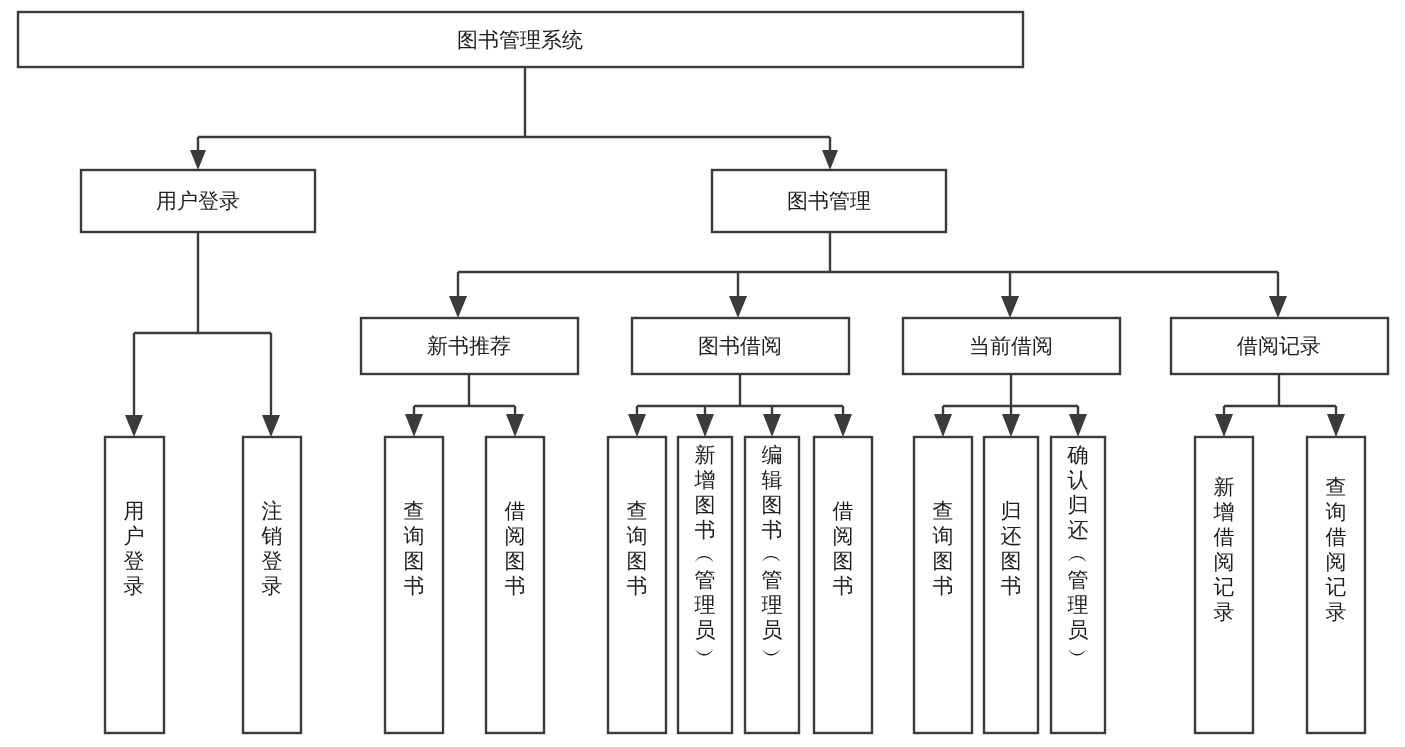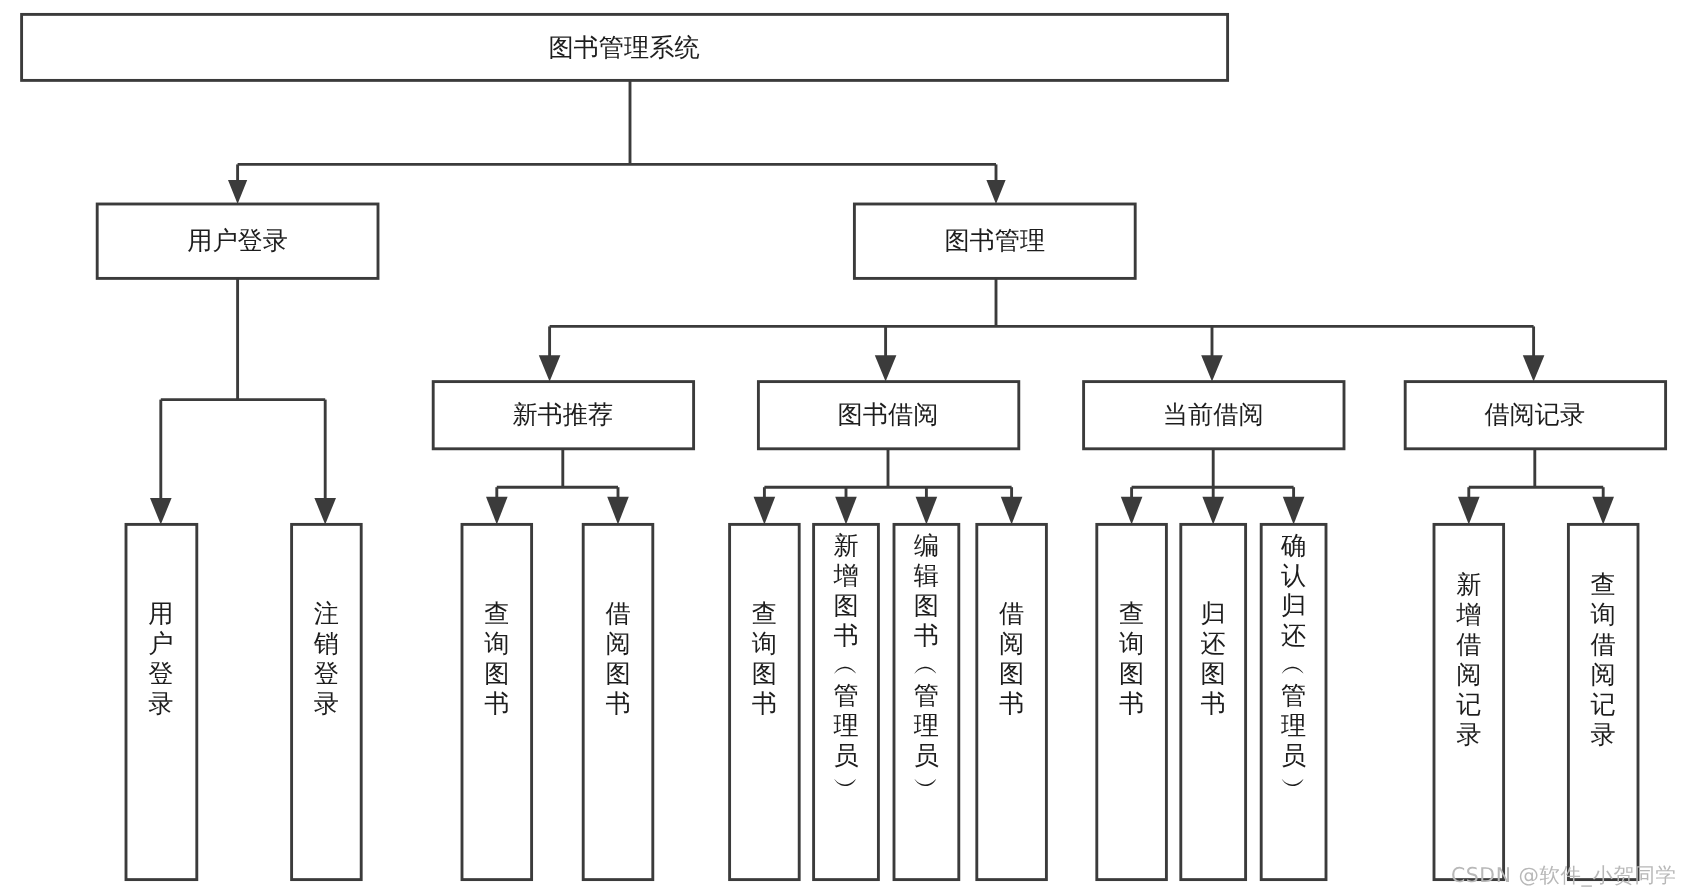--- a/index.html
+++ b/index.html
@@ -223,15 +223,14 @@
         <rect class="node-box" x="1195" y="437" width="58" height="296"></rect>
         <text class="node-label-v" x="1224" y="494"><tspan x="1224" y="494">新</tspan><tspan x="1224" y="519">增</tspan><tspan x="1224" y="544">借</tspan><tspan x="1224" y="569">阅</tspan><tspan x="1224" y="594">记</tspan><tspan x="1224" y="619">录</tspan></text>
       </g>
       <g>
         <rect class="node-box" x="1307" y="437" width="58" height="296"></rect>
         <text class="node-label-v" x="1336" y="494"><tspan x="1336" y="494">查</tspan><tspan x="1336" y="519">询</tspan><tspan x="1336" y="544">借</tspan><tspan x="1336" y="569">阅</tspan><tspan x="1336" y="594">记</tspan><tspan x="1336" y="619">录</tspan></text>
       </g>
     </g>
   </svg>
 
-  <div class="watermark">CSDN @软件_小贺同学</div>
 
 </div>
 
 </body></html>

